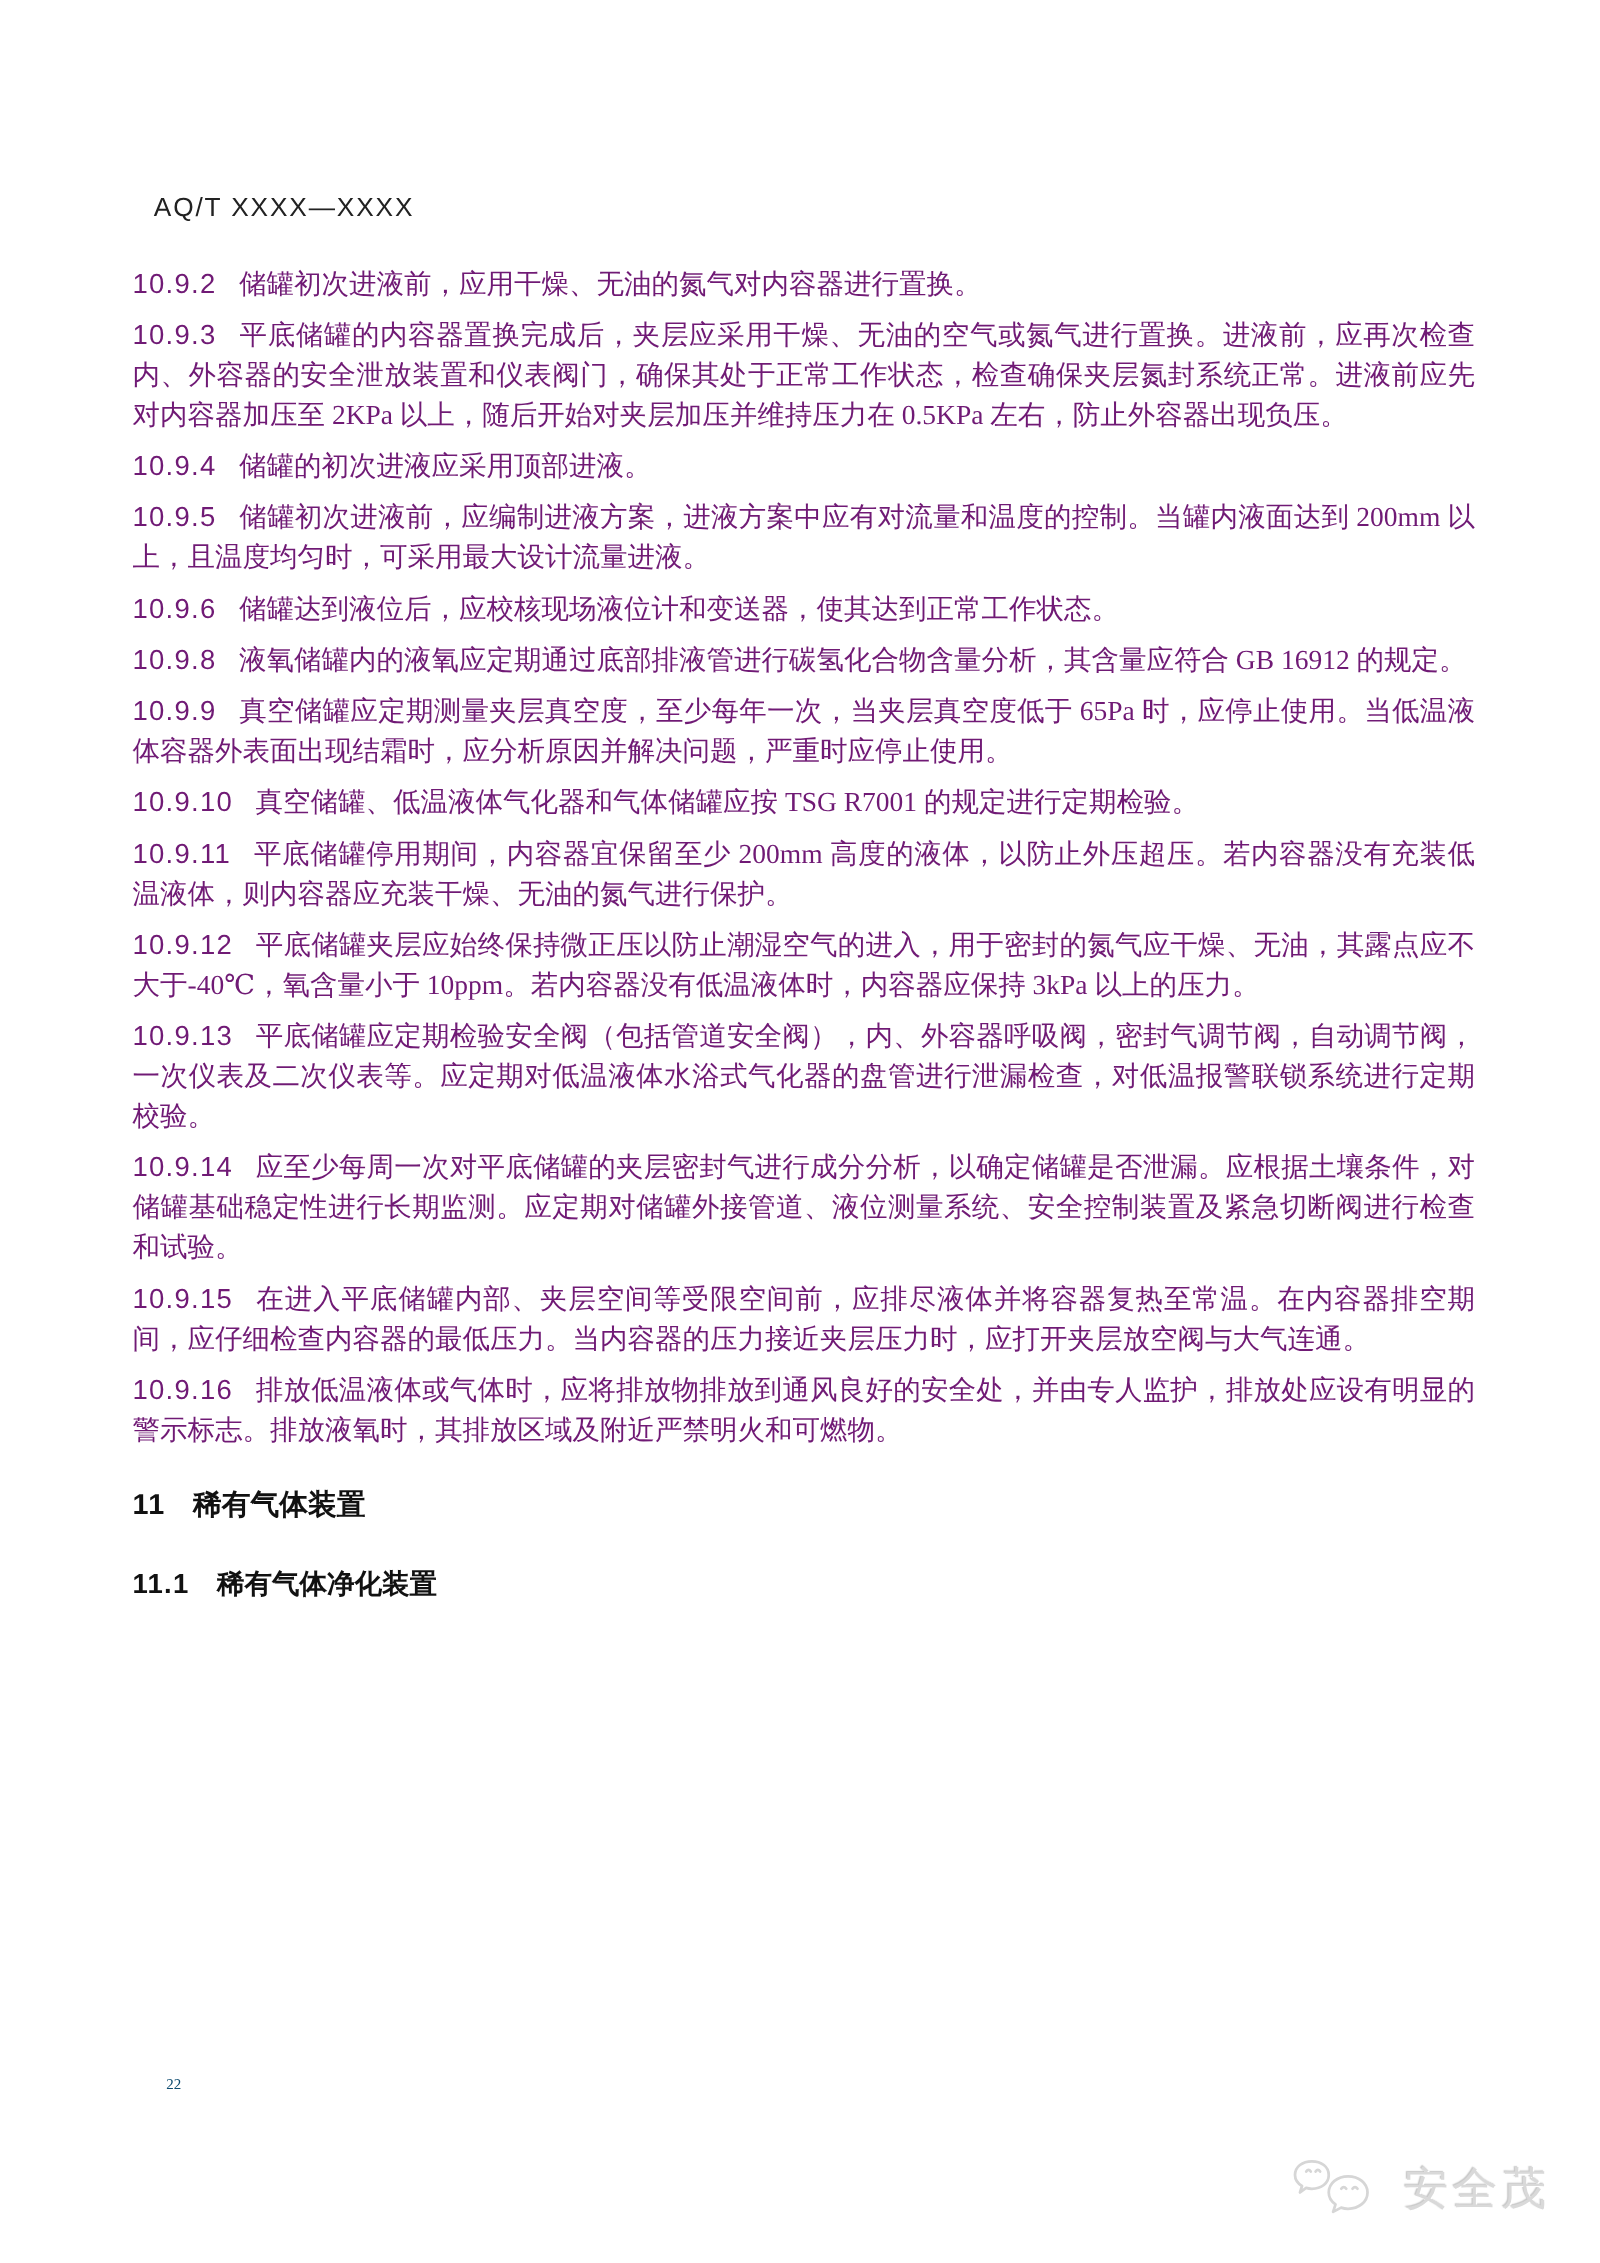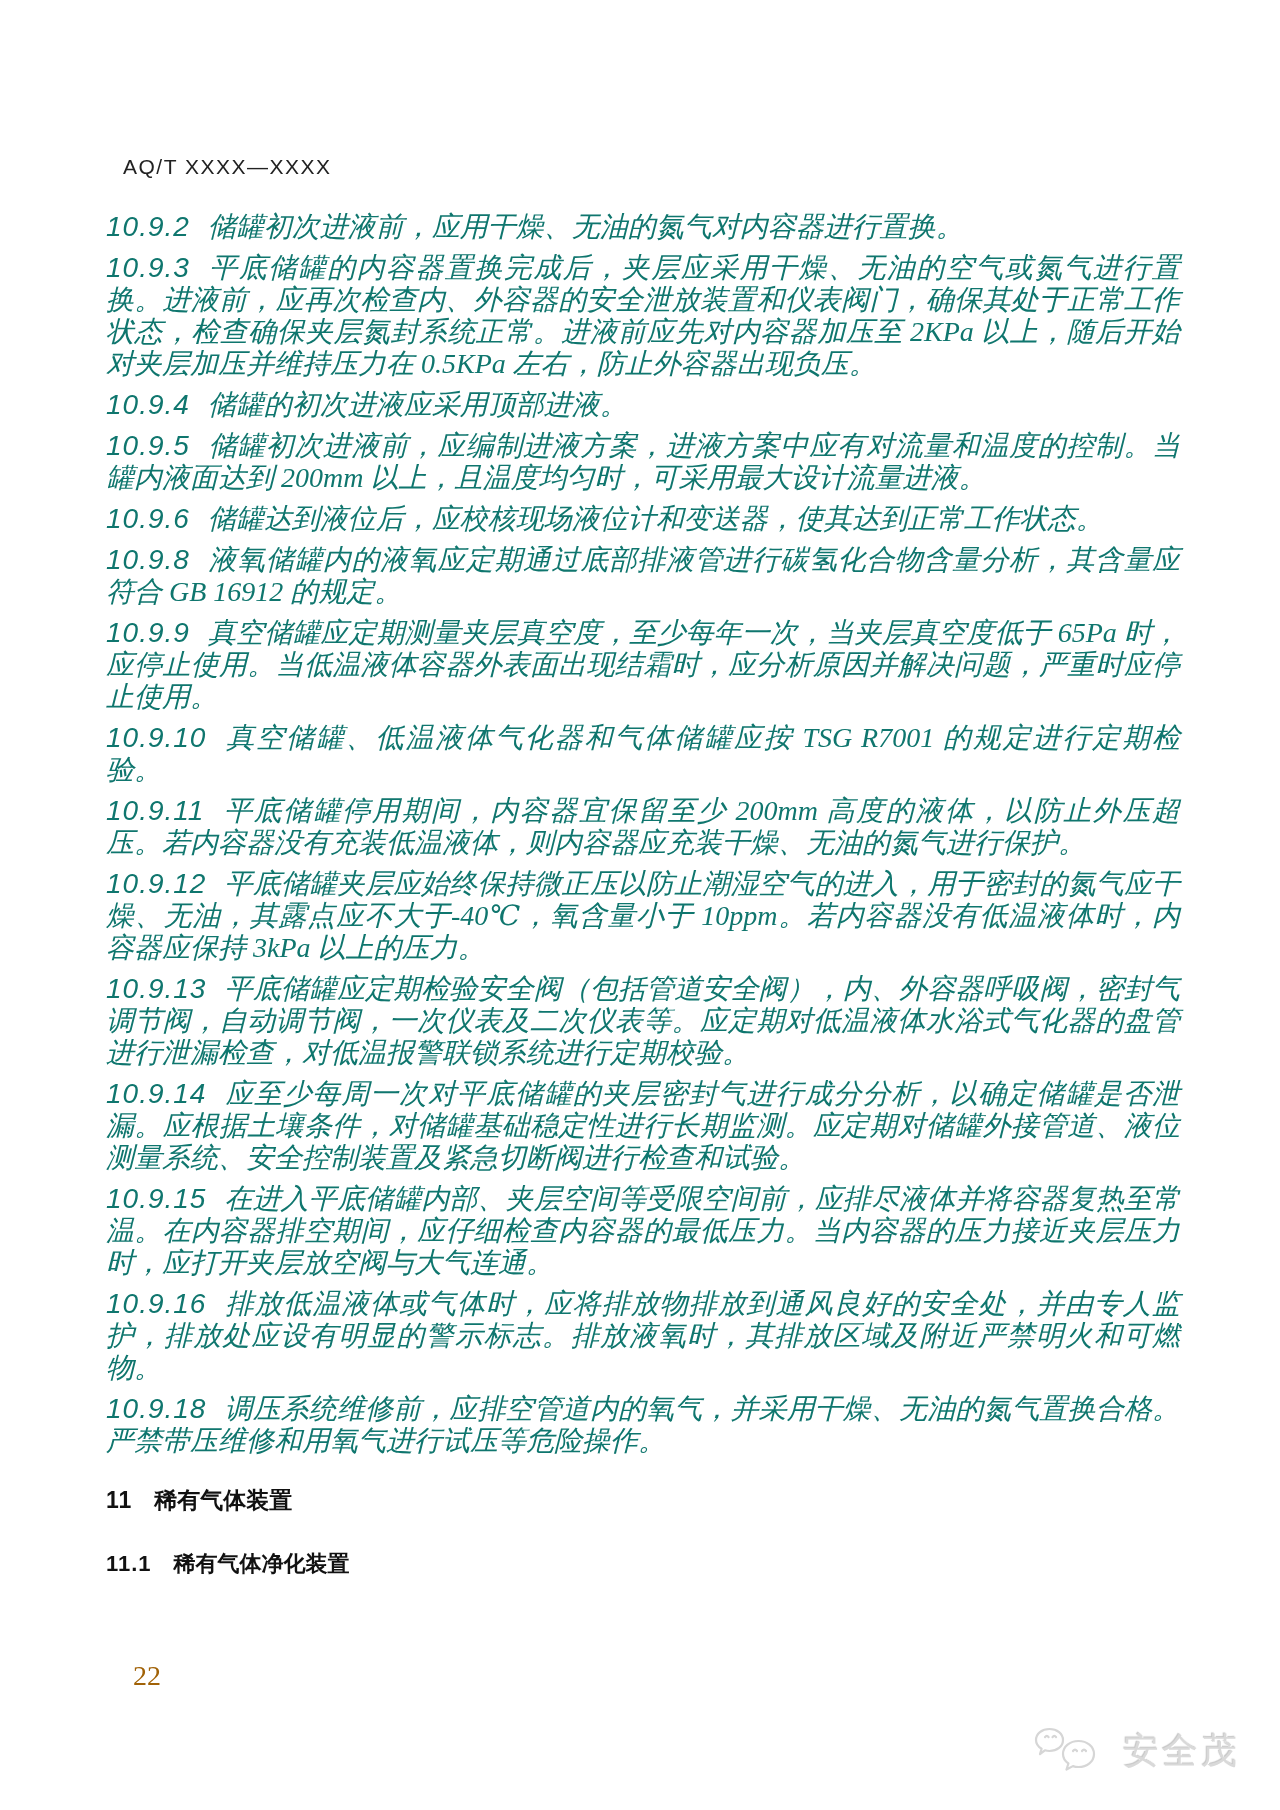--- a/index.html
+++ b/index.html
@@ -21,26 +21,25 @@
   .doc-code {
     font-family: "Liberation Sans", "DejaVu Sans", sans-serif;
     font-size: 21px;
     line-height: 24px;
     letter-spacing: 1.5px;
     margin-left: 17px;
     color: #222;
   }
   .clauses { margin-top: 32px; }
   p.clause {
-    font-size: 28px;
+    font-size: 22px;
     line-height: 32px;
     margin: 0 0 9px 0;
     text-align: justify;
-    color: #0f766e;
-    font-style: italic;
+    color: #701a75;
   }
   p.clause .num {
     font-family: "Liberation Sans", "DejaVu Sans", sans-serif;
     letter-spacing: 1px;
     margin-right: 18px;
     white-space: nowrap;
   }
   h2.section {
     font-family: "Liberation Sans", "DejaVu Sans", sans-serif;
     font-size: 23px;
@@ -55,22 +54,22 @@
     line-height: 26px;
     font-weight: bold;
     margin: 38px 0 0 0;
     color: #111;
   }
   .sec-num { margin-right: 22px; letter-spacing: 1px; }
   .page-number {
     position: absolute;
     left: 133px;
     top: 1660px;
-    font-size: 28px;
-    color: #a16207;
+    font-size: 12px;
+    color: #0c4a6e;
     font-family: "Liberation Serif", "DejaVu Serif", serif;
   }
   .watermark {
     position: absolute;
     right: 40px;
     top: 1726px;
     display: flex;
     align-items: center;
     gap: 26px;
   }
@@ -98,21 +97,20 @@
       <p class="clause"><span class="num">10.9.6</span><span class="txt">储罐达到液位后，应校核现场液位计和变送器，使其达到正常工作状态。</span></p>
       <p class="clause"><span class="num">10.9.8</span><span class="txt">液氧储罐内的液氧应定期通过底部排液管进行碳氢化合物含量分析，其含量应符合 GB 16912 的规定。</span></p>
       <p class="clause"><span class="num">10.9.9</span><span class="txt">真空储罐应定期测量夹层真空度，至少每年一次，当夹层真空度低于 65Pa 时，应停止使用。当低温液体容器外表面出现结霜时，应分析原因并解决问题，严重时应停止使用。</span></p>
       <p class="clause"><span class="num">10.9.10</span><span class="txt">真空储罐、低温液体气化器和气体储罐应按 TSG R7001 的规定进行定期检验。</span></p>
       <p class="clause"><span class="num">10.9.11</span><span class="txt">平底储罐停用期间，内容器宜保留至少 200mm 高度的液体，以防止外压超压。若内容器没有充装低温液体，则内容器应充装干燥、无油的氮气进行保护。</span></p>
       <p class="clause"><span class="num">10.9.12</span><span class="txt">平底储罐夹层应始终保持微正压以防止潮湿空气的进入，用于密封的氮气应干燥、无油，其露点应不大于-40℃，氧含量小于 10ppm。若内容器没有低温液体时，内容器应保持 3kPa 以上的压力。</span></p>
       <p class="clause"><span class="num">10.9.13</span><span class="txt">平底储罐应定期检验安全阀（包括管道安全阀），内、外容器呼吸阀，密封气调节阀，自动调节阀，一次仪表及二次仪表等。应定期对低温液体水浴式气化器的盘管进行泄漏检查，对低温报警联锁系统进行定期校验。</span></p>
       <p class="clause"><span class="num">10.9.14</span><span class="txt">应至少每周一次对平底储罐的夹层密封气进行成分分析，以确定储罐是否泄漏。应根据土壤条件，对储罐基础稳定性进行长期监测。应定期对储罐外接管道、液位测量系统、安全控制装置及紧急切断阀进行检查和试验。</span></p>
       <p class="clause"><span class="num">10.9.15</span><span class="txt">在进入平底储罐内部、夹层空间等受限空间前，应排尽液体并将容器复热至常温。在内容器排空期间，应仔细检查内容器的最低压力。当内容器的压力接近夹层压力时，应打开夹层放空阀与大气连通。</span></p>
       <p class="clause"><span class="num">10.9.16</span><span class="txt">排放低温液体或气体时，应将排放物排放到通风良好的安全处，并由专人监护，排放处应设有明显的警示标志。排放液氧时，其排放区域及附近严禁明火和可燃物。</span></p>
-      <p class="clause"><span class="num">10.9.18</span><span class="txt">调压系统维修前，应排空管道内的氧气，并采用干燥、无油的氮气置换合格。严禁带压维修和用氧气进行试压等危险操作。</span></p>
     </div>
 
     <h2 class="section"><span class="sec-num">11</span><span>稀有气体装置</span></h2>
 
     <h3 class="subsection"><span class="sec-num">11.1</span><span>稀有气体净化装置</span></h3>
   </div>
 
   <div class="page-number">22</div>
 
   <div class="watermark">

